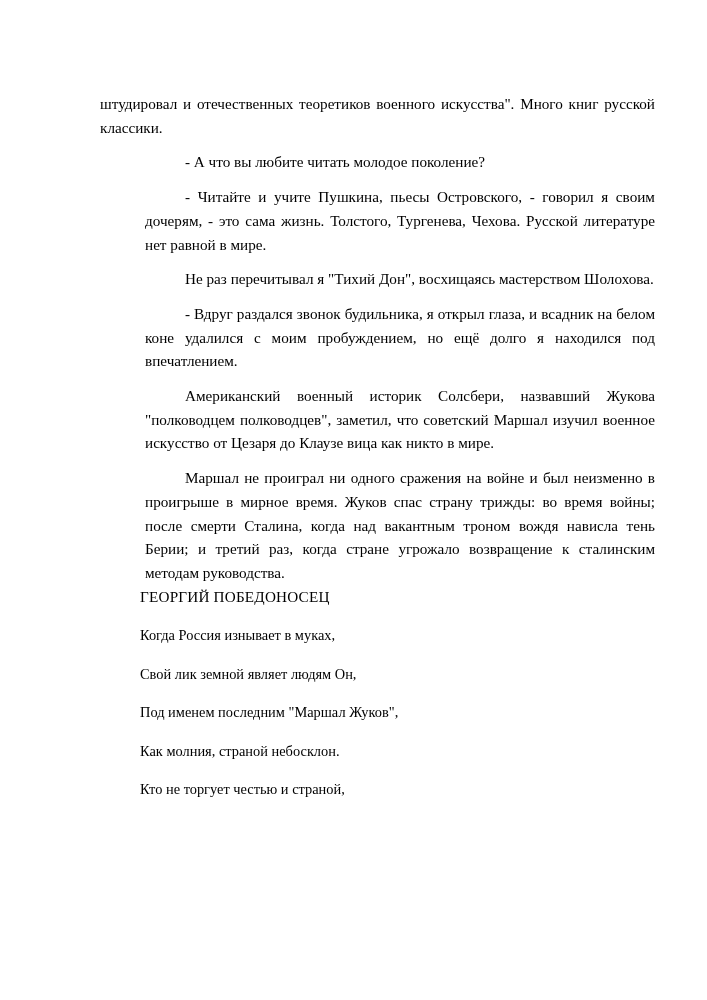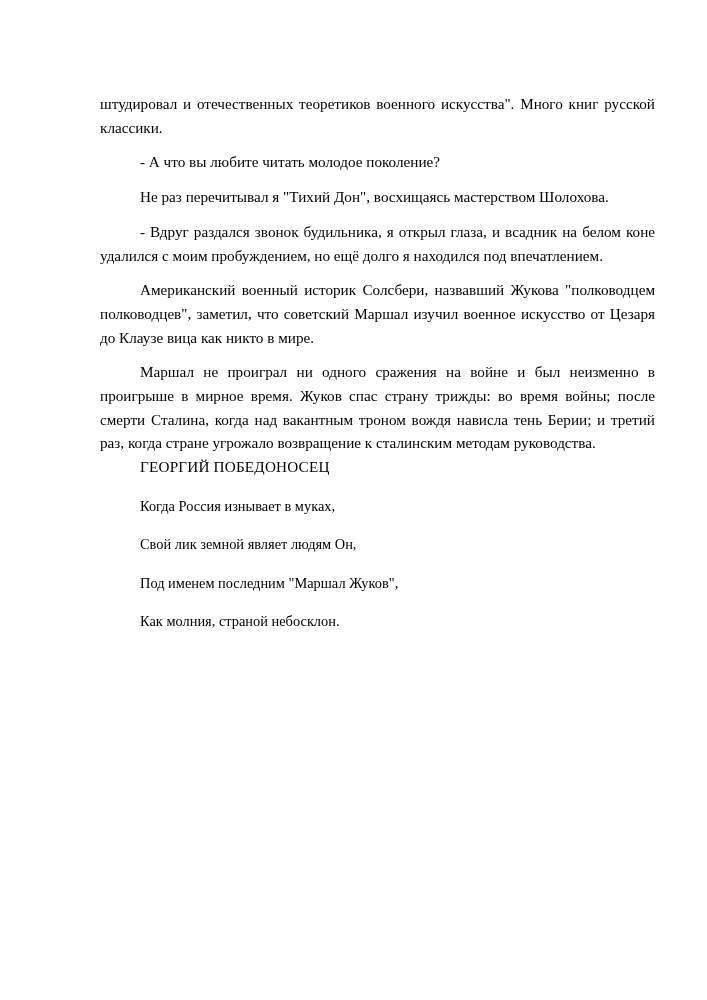--- a/index.html
+++ b/index.html
@@ -30,20 +30,21 @@
     font-size: 15.2px;
     line-height: 1.56;
     text-align: justify;
     text-justify: inter-word;
   }
   p.cont {
     text-indent: 0;
   }
   p.ind {
     text-indent: 40px;
+    margin-left: 45px;
   }
   p.gap {
     margin-top: 11px;
   }
   .heading {
     font-size: 15.2px;
     line-height: 1.56;
     text-indent: 40px;
     margin-bottom: 0;
     letter-spacing: 0.2px;
@@ -60,26 +61,28 @@
   }
 </style>
 </head>
 <body>
 
 <div id="page">
   <div class="doc-body">
 
     <p class="cont">штудировал и отечественных теоретиков военного искусства". Много книг русской классики.</p>
     <p class="ind gap">- А что вы любите читать молодое поколение?</p>
+    <p class="ind gap">- Читайте и учите Пушкина, пьесы Островского, - говорил я своим дочерям, - это сама жизнь. Толстого, Тургенева, Чехова. Русской литературе нет равной в мире.</p>
     <p class="ind gap">Не раз перечитывал я "Тихий Дон", восхищаясь мастерством Шолохова.</p>
     <p class="ind gap">- Вдруг раздался звонок будильника, я открыл глаза, и всадник на белом коне удалился с моим пробуждением, но ещё долго я находился под впечатлением.</p>
     <p class="ind gap">Американский военный историк Солсбери, назвавший Жукова "полководцем полководцев", заметил, что советский Маршал изучил военное искусство от Цезаря до Клаузе вица как никто в мире.</p>
     <p class="ind gap">Маршал не проиграл ни одного сражения на войне и был неизменно в проигрыше в мирное время. Жуков спас страну трижды: во время войны; после смерти Сталина, когда над вакантным троном вождя нависла тень Берии; и третий раз, когда стране угрожало возвращение к сталинским методам руководства.</p>
 
     <p class="heading">ГЕОРГИЙ ПОБЕДОНОСЕЦ</p>
 
     <p class="verse first">Когда Россия изнывает в муках,</p>
     <p class="verse">Свой лик земной являет людям Он,</p>
     <p class="verse">Под именем последним "Маршал Жуков",</p>
     <p class="verse">Как молния, страной небосклон.</p>
+    <p class="verse">Кто не торгует честью и страной,</p>
 
   </div>
 </div>
 
 </body></html>

